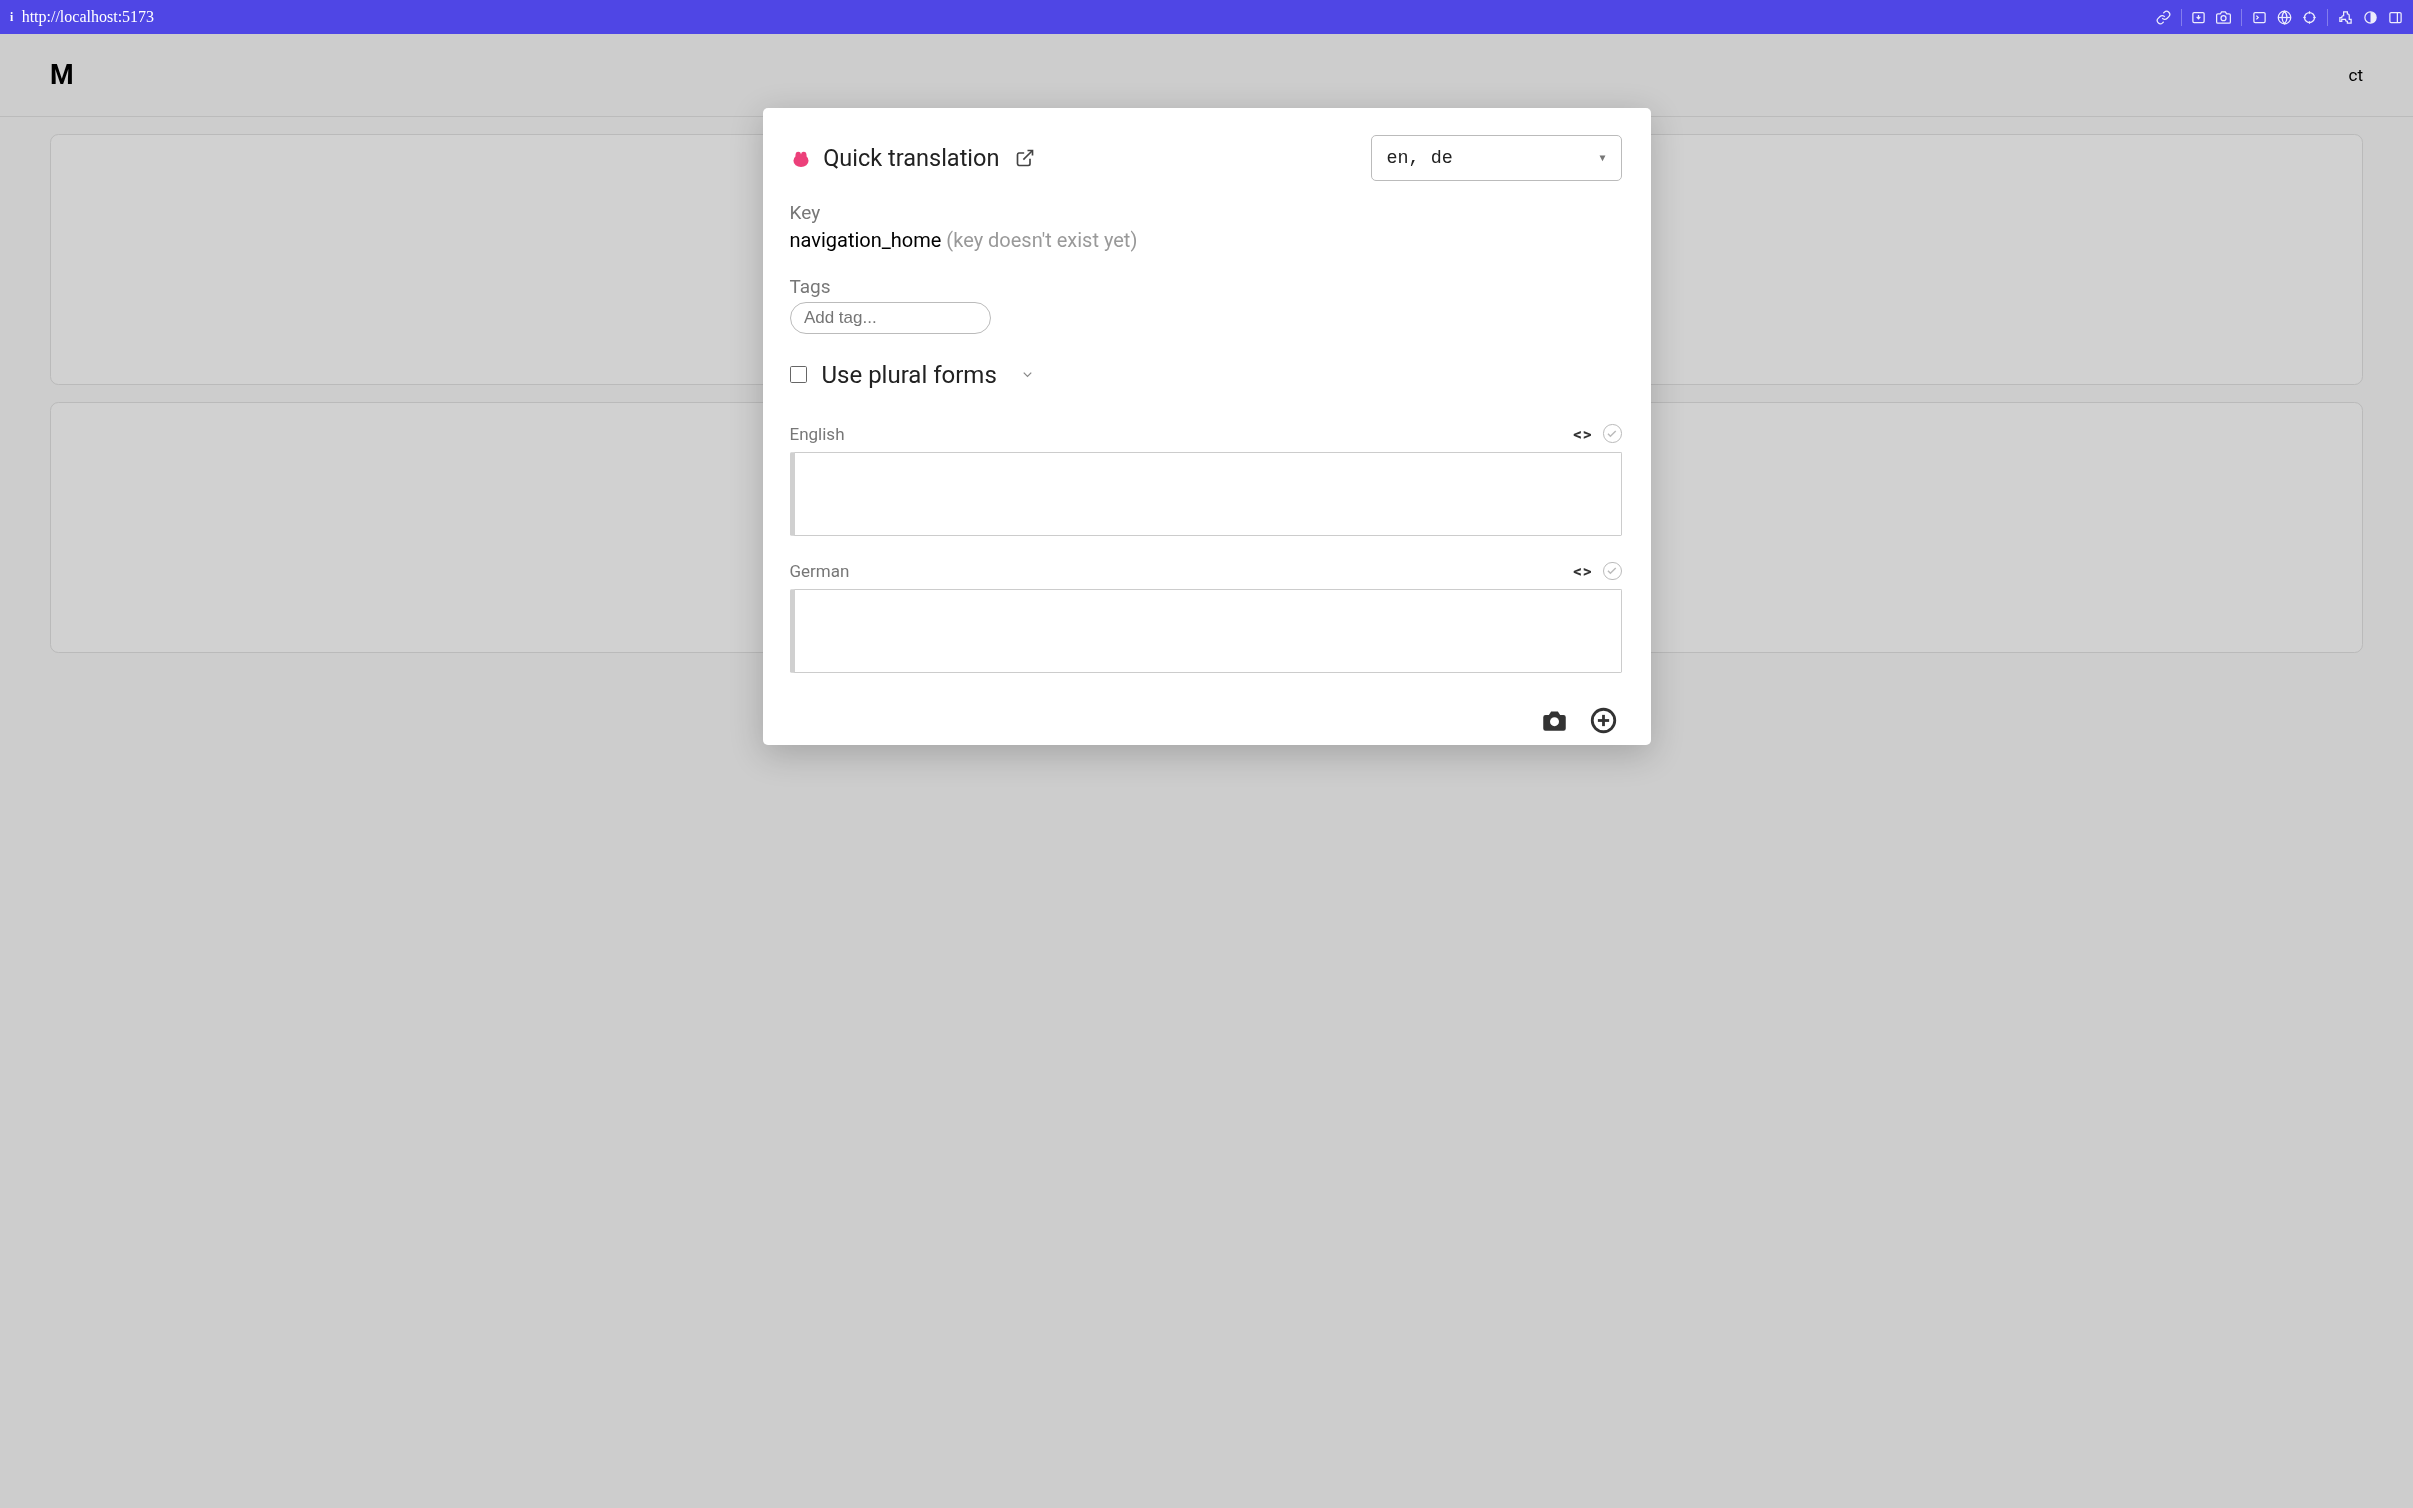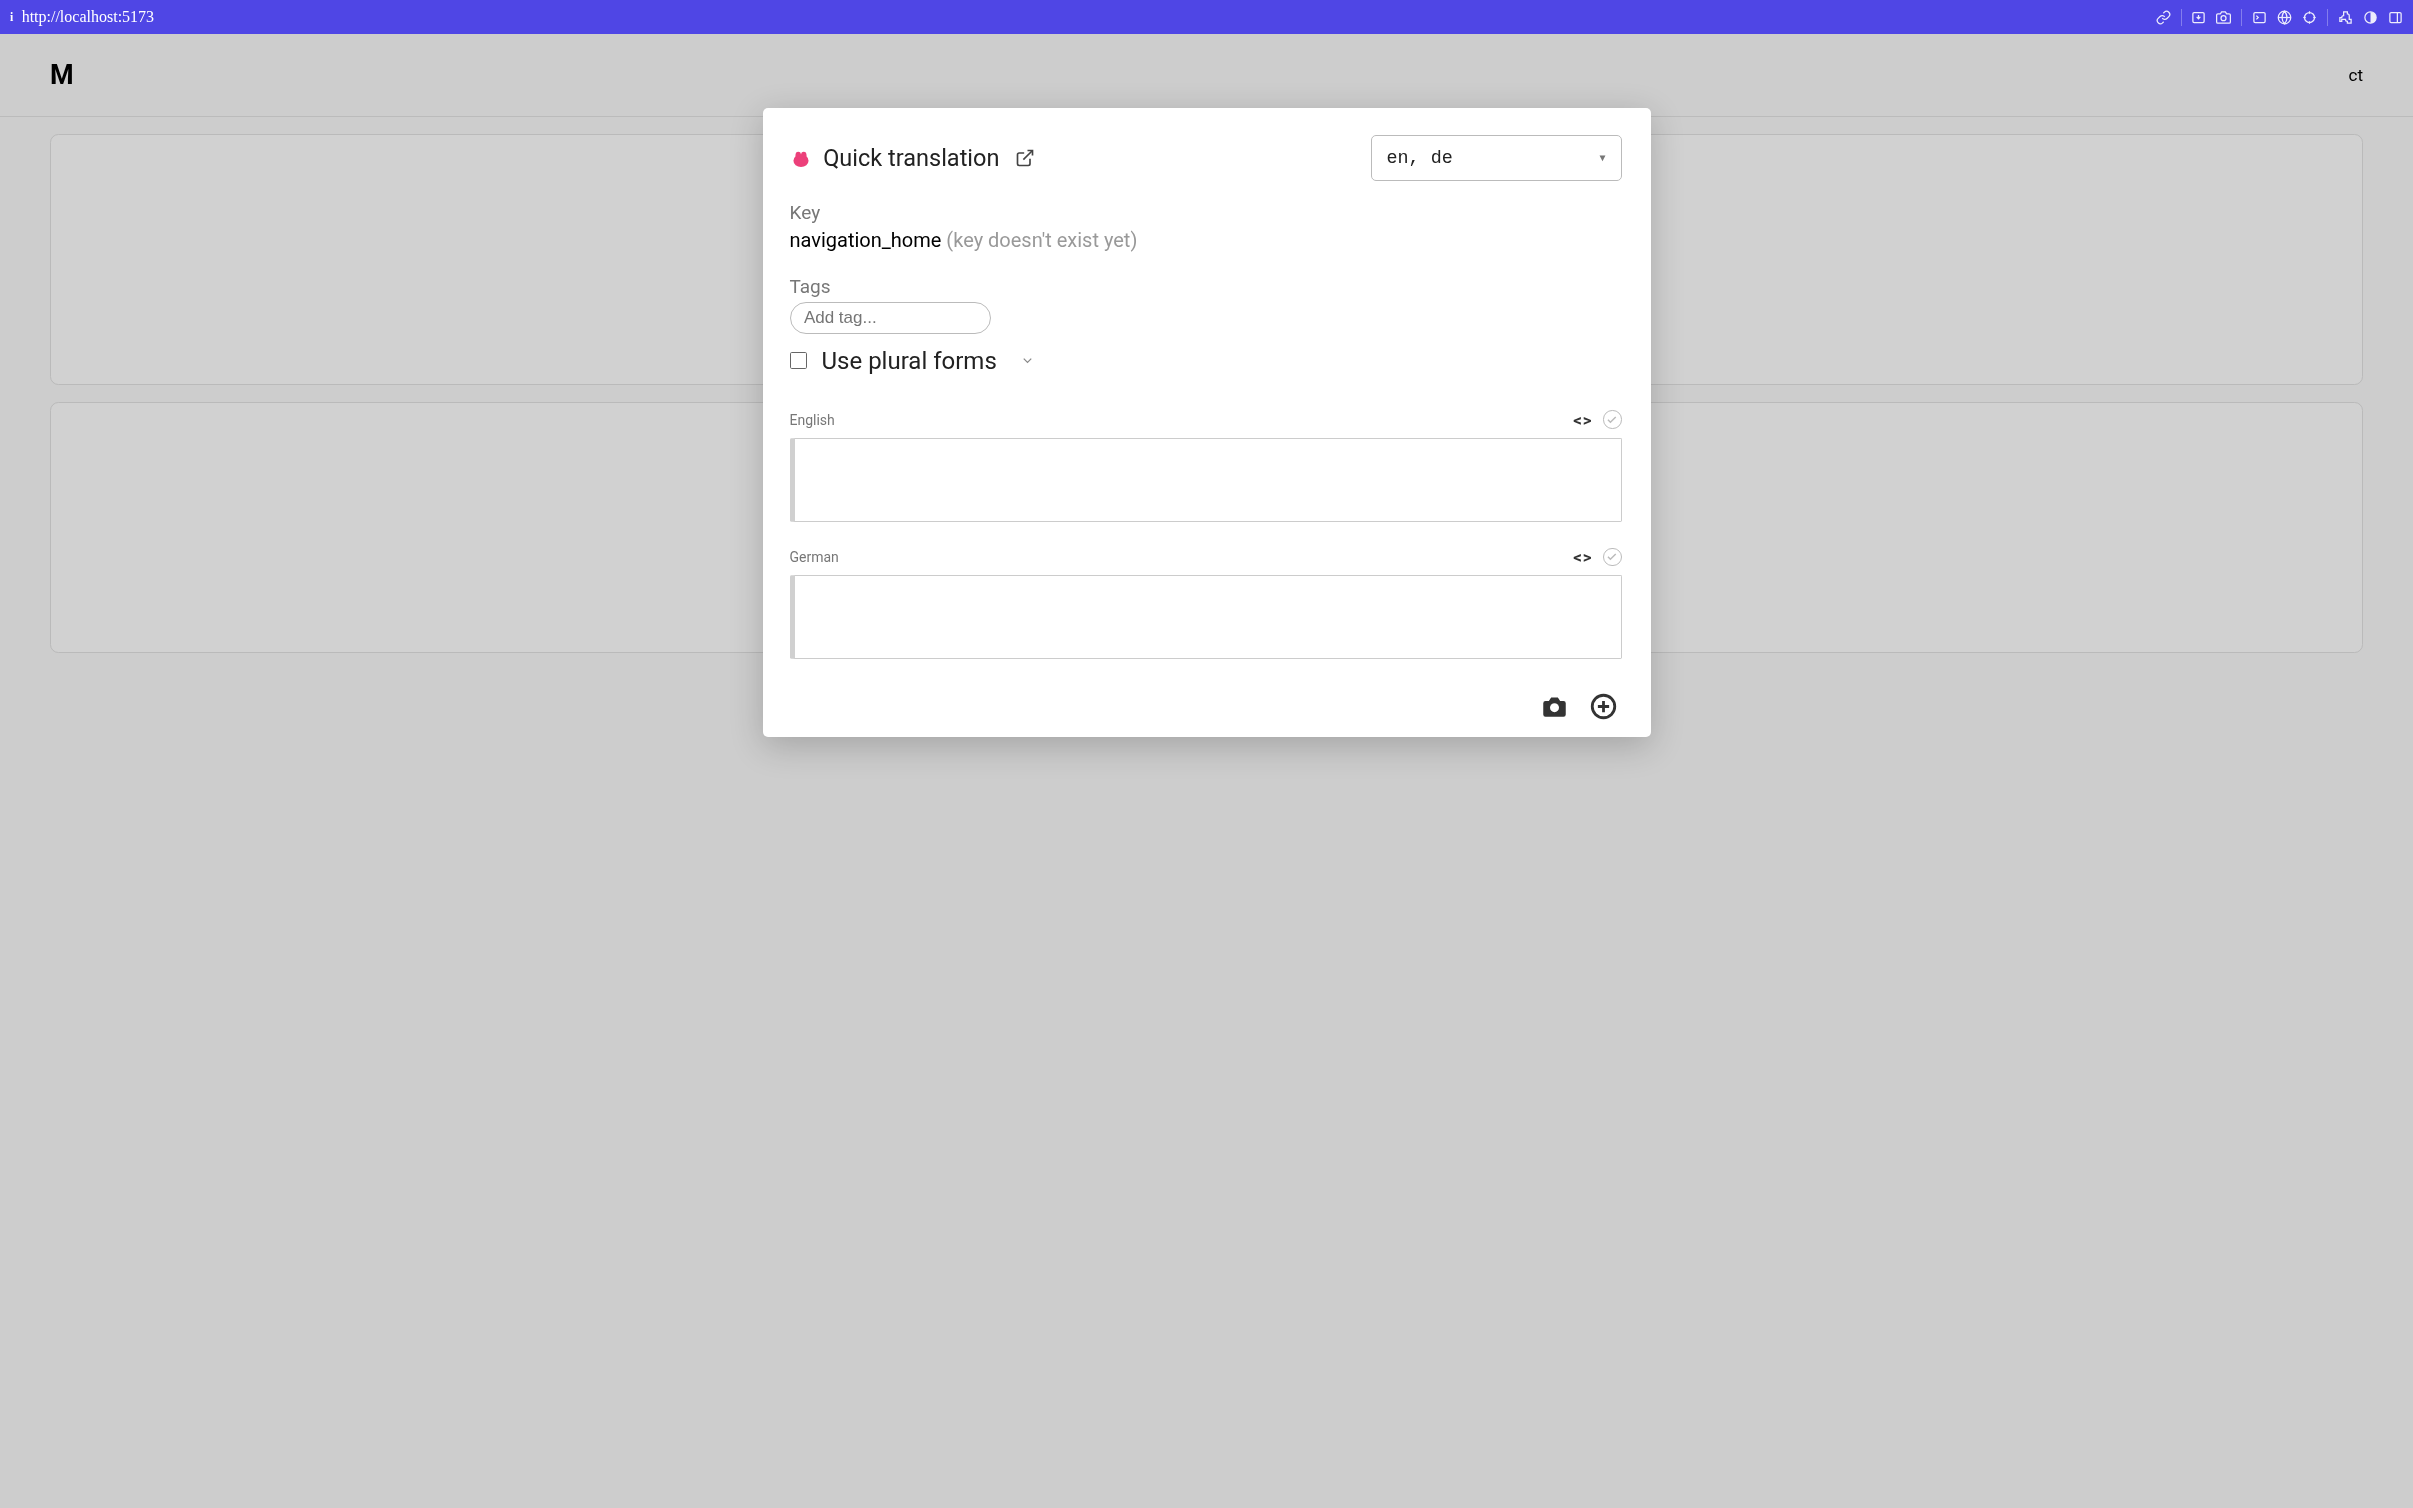--- a/index.html
+++ b/index.html
@@ -99,35 +99,35 @@
     .tag-input {
       border: 0.8px solid #bbb;
       border-radius: 837px;
       padding: 5px 13.4px;
       font-size: 17px;
       color: #888;
       width: 201px;
       outline: none;
       display: block;
     }
-    .tags-section { margin-bottom: 13px; }
+    .tags-section { margin-bottom: 27px; }
     
     .plural-row { display: flex; align-items: center; gap: 15px; margin-bottom: 35px; }
     .checkbox { width: 17px; height: 17px; border: 1.7px solid #666; border-radius: 1.7px; cursor: pointer; }
     .plural-label { font-size: 24px; color: #222; }
     .chevron { color: #888; font-size: 13.4px; margin-left: 8.4px; cursor: pointer; }
     
     .lang-section { margin-bottom: 22px; }
     .lang-header {
       display: flex;
       justify-content: space-between;
       align-items: center;
       margin-bottom: 8.4px;
     }
-    .lang-name { font-size: 14px; color: #777; }
+    .lang-name { font-size: 17px; color: #777; }
     .lang-actions { display: flex; align-items: center; gap: 13.4px; }
     .code-icon { font-size: 17px; color: #333; font-weight: bold; letter-spacing: -1.7px; cursor: pointer; }
     .check-circle { width: 18.4px; height: 18.4px; border: 1.7px solid #bbb; border-radius: 50%; display: flex; align-items: center; justify-content: center; color: #bbb; font-size: 10px; cursor: pointer; }
     .translation-box {
       width: 100%;
       min-height: 84px;
       border: 0.8px solid #ccc;
       border-left: 5px solid #d0d0d0;
       border-radius: 1.7px;
       padding: 10px;

